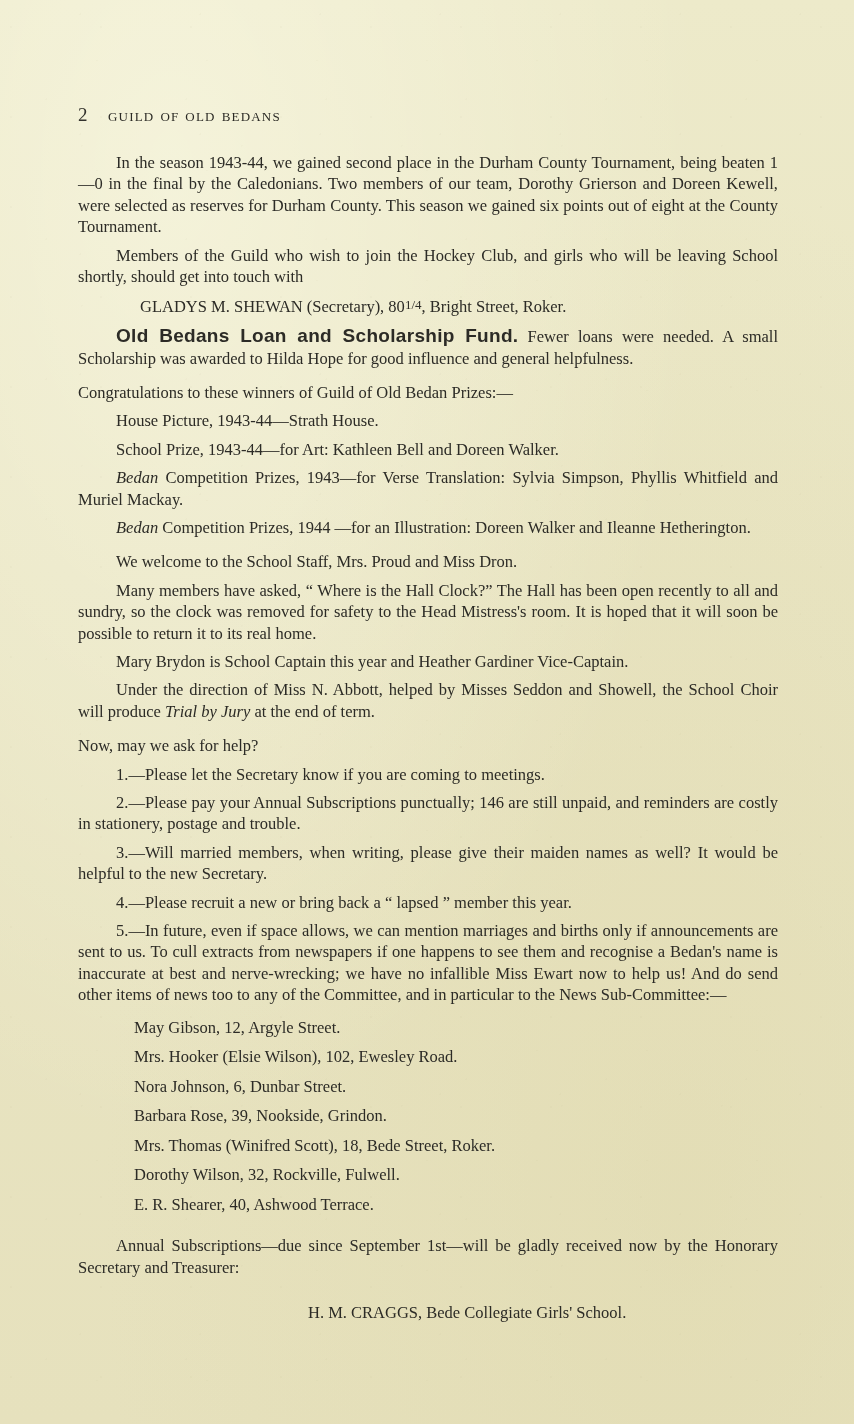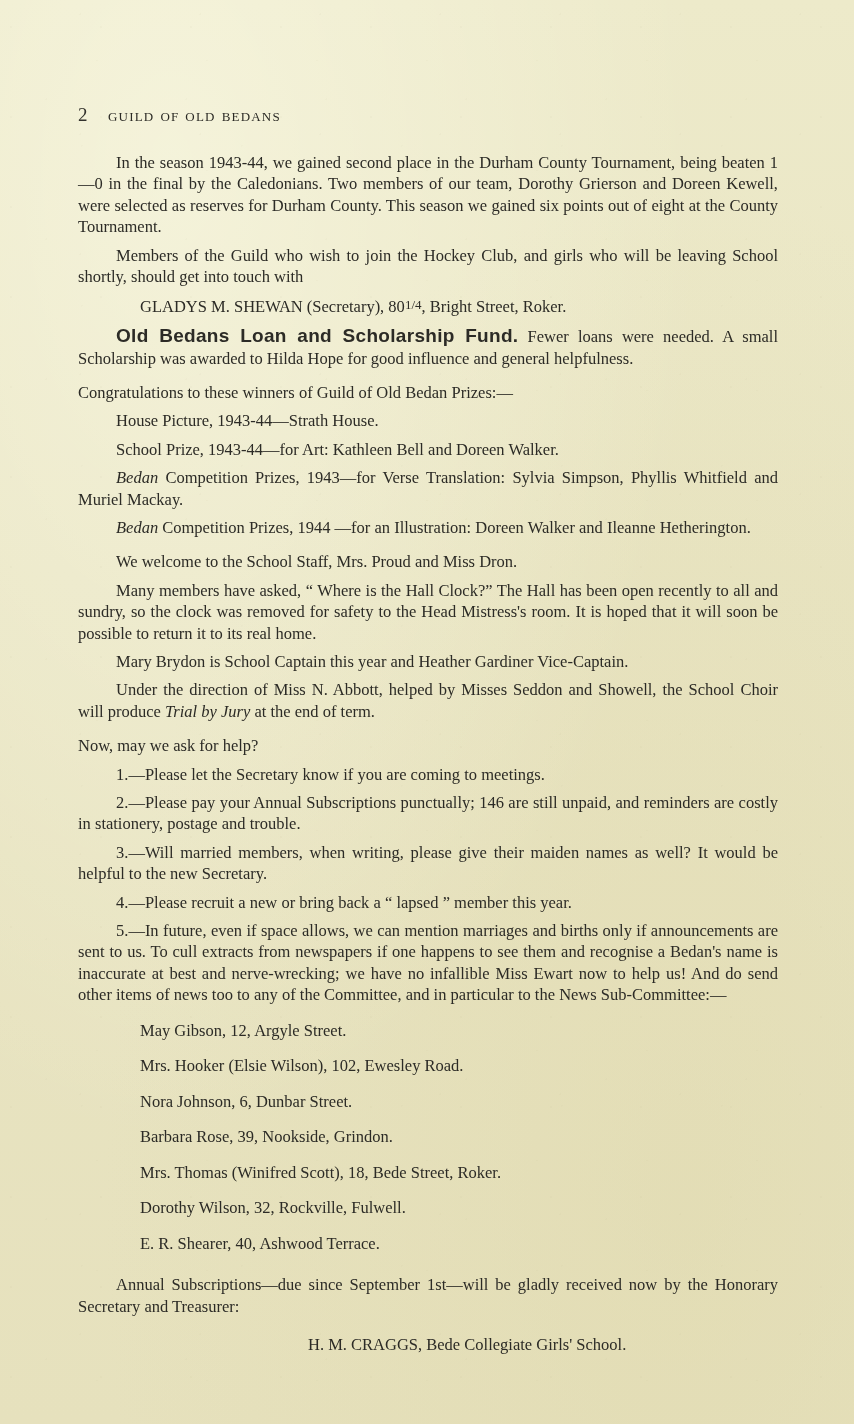--- a/index.html
+++ b/index.html
@@ -87,25 +87,25 @@
     font-size: 13px;
     vertical-align: 0.25em;
   }
   .addr-block {
     margin-top: 11px;
     margin-left: 48px;
   }
   .addr-block p {
     text-align: left;
     text-indent: 0;
-    margin: 14px;
+    margin: 8px;
     line-height: 21.5px;
   }
   .sig {
-    margin-top: 17px;
+    margin-top: 24px;
     text-align: left;
     text-indent: 0;
     padding-left: 230px;
   }
   .numlist p { text-indent: 38px; }
 </style>
 </head>
 <body>
 
 <div class="page">

